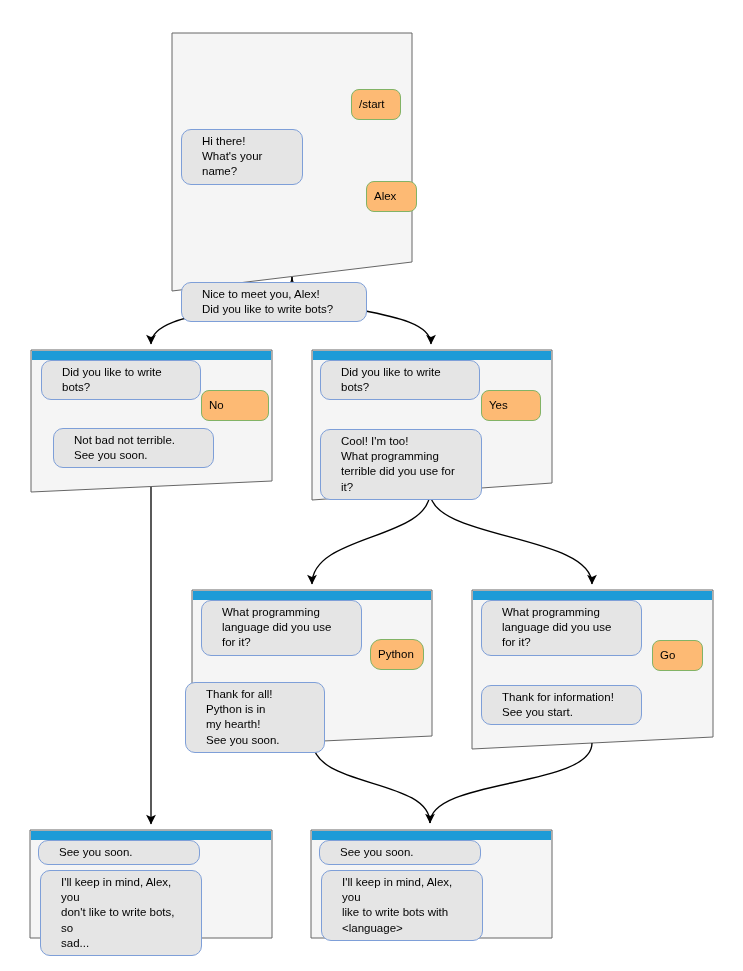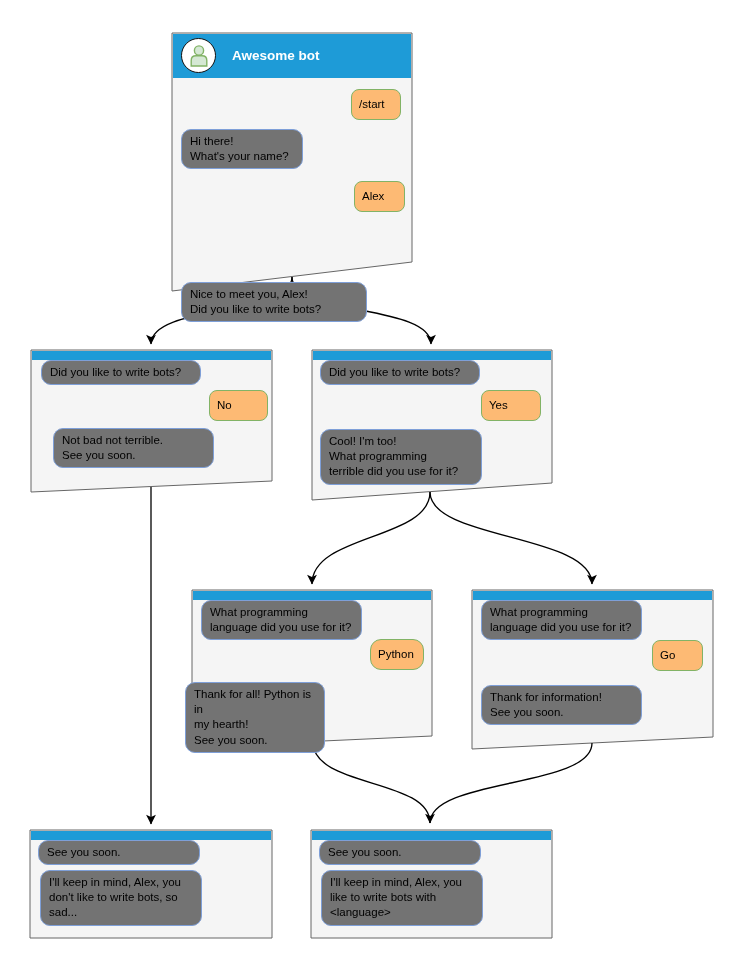--- a/index.html
+++ b/index.html
@@ -20,22 +20,22 @@
     display:block;color:#ffffff;font-weight:bold;font-size:13.5px;
     line-height:44px;padding-left:59px;white-space:nowrap;
   }
   .avatar{
     position:absolute;width:33px;height:33px;border-radius:50%;
     background:#ffffff;border:1.5px solid #111111;z-index:3;
     left:8px;top:4px;display:flex;align-items:center;justify-content:center;
   }
   .bubble{
     position:absolute;box-sizing:border-box;z-index:3;
-    background:#737373;border:1px solid #7E9FD8;border-radius:10px;
-    padding:4px 8px;font-size:11.5px;line-height:1.32;color:#000000;
+    background:#e5e5e5;border:1px solid #7E9FD8;border-radius:10px;
+    padding:4px 20px;font-size:11.5px;line-height:1.32;color:#000000;
     white-space:pre-line;
   }
   .bubble.user{
     background:#fdba74;border-color:#82B366;border-radius:8px;
     padding:7px 7px;
   }
 </style>
 </head>
 <body>
 
@@ -62,39 +62,30 @@
       <path class="edge" d="M292,277 C292,316 151,304 151,344" marker-end="url(#arrow)"></path>
       <path class="edge" d="M292,277 C292,316 431,304 431,344" marker-end="url(#arrow)"></path>
       <path class="edge" d="M151,487 L151,824" marker-end="url(#arrow)"></path>
       <path class="edge" d="M430,492 C430,540 312,534 312,584" marker-end="url(#arrow)"></path>
       <path class="edge" d="M430,492 C430,540 592,534 592,584" marker-end="url(#arrow)"></path>
       <path class="edge" d="M313,742 C313,788 430,778 430,823" marker-end="url(#arrow)"></path>
       <path class="edge" d="M592,743 C592,788 430,778 430,823"></path>
     </g>
   </svg>
 
-  <div class="titlebar" style="left:173px;top:34px;width:238px;height:44px;">
-    <div class="avatar">
-      <svg width="28" height="28" viewBox="0 0 28 28">
-        <circle cx="14" cy="8.5" r="4.6" fill="#D5E8D4" stroke="#82B366" stroke-width="1.4"></circle>
-        <path d="M6.2,24 L6.2,18.5 Q6.2,13.8 11,13.8 L17,13.8 Q21.8,13.8 21.8,18.5 L21.8,24 Z" fill="#D5E8D4" stroke="#82B366" stroke-width="1.4"></path>
-      </svg>
-    </div>
-    <span class="title">Awesome bot</span>
-  </div>
   <div class="bubble user" style="left:351px;top:89px;width:50px;">/start</div>
   <div class="bubble" style="left:181px;top:129px;width:122px;">Hi there!
 What's your name?</div>
-  <div class="bubble user" style="left:354px;top:181px;width:51px;">Alex</div>
+  <div class="bubble user" style="left:366px;top:181px;width:51px;">Alex</div>
   <div class="bubble" style="left:181px;top:234px;width:186px;margin-top:48px;">Nice to meet you, Alex!
 Did you like to write bots?</div>
 
   <div class="titlebar" style="left:32px;top:351px;width:239px;height:9px;"></div>
   <div class="bubble" style="left:41px;top:360px;width:160px;">Did you like to write bots?</div>
-  <div class="bubble user" style="left:201px;top:390px;width:59px;margin-left:8px;">No</div>
+  <div class="bubble user" style="left:201px;top:390px;width:68px;">No</div>
   <div class="bubble" style="left:42px;top:428px;width:161px;margin-left:11px;">Not bad not terrible.
 See you soon.</div>
 
   <div class="titlebar" style="left:313px;top:351px;width:238px;height:9px;"></div>
   <div class="bubble" style="left:320px;top:360px;width:160px;">Did you like to write bots?</div>
   <div class="bubble user" style="left:481px;top:390px;width:60px;">Yes</div>
   <div class="bubble" style="left:320px;top:429px;width:162px;">Cool! I'm too!
 What programming
 terrible did you use for it?</div>
 
@@ -104,21 +95,21 @@
   <div class="bubble user" style="left:370px;top:639px;width:54px;border-radius:11px;">Python</div>
   <div class="bubble" style="left:185px;top:682px;width:140px;">Thank for all! Python is in
 my hearth!
 See you soon.</div>
 
   <div class="titlebar" style="left:473px;top:591px;width:239px;height:9px;"></div>
   <div class="bubble" style="left:481px;top:600px;width:161px;">What programming
 language did you use for it?</div>
   <div class="bubble user" style="left:652px;top:640px;width:51px;">Go</div>
   <div class="bubble" style="left:481px;top:685px;width:161px;">Thank for information!
-See you soon.</div>
+See you start.</div>
 
   <div class="titlebar" style="left:31px;top:831px;width:240px;height:9px;"></div>
   <div class="bubble" style="left:38px;top:840px;width:162px;">See you soon.</div>
   <div class="bubble" style="left:40px;top:870px;width:162px;">I'll keep in mind, Alex, you
 don't like to write bots, so
 sad...</div>
 
   <div class="titlebar" style="left:312px;top:831px;width:239px;height:9px;"></div>
   <div class="bubble" style="left:319px;top:840px;width:162px;">See you soon.</div>
   <div class="bubble" style="left:321px;top:870px;width:162px;">I'll keep in mind, Alex, you

